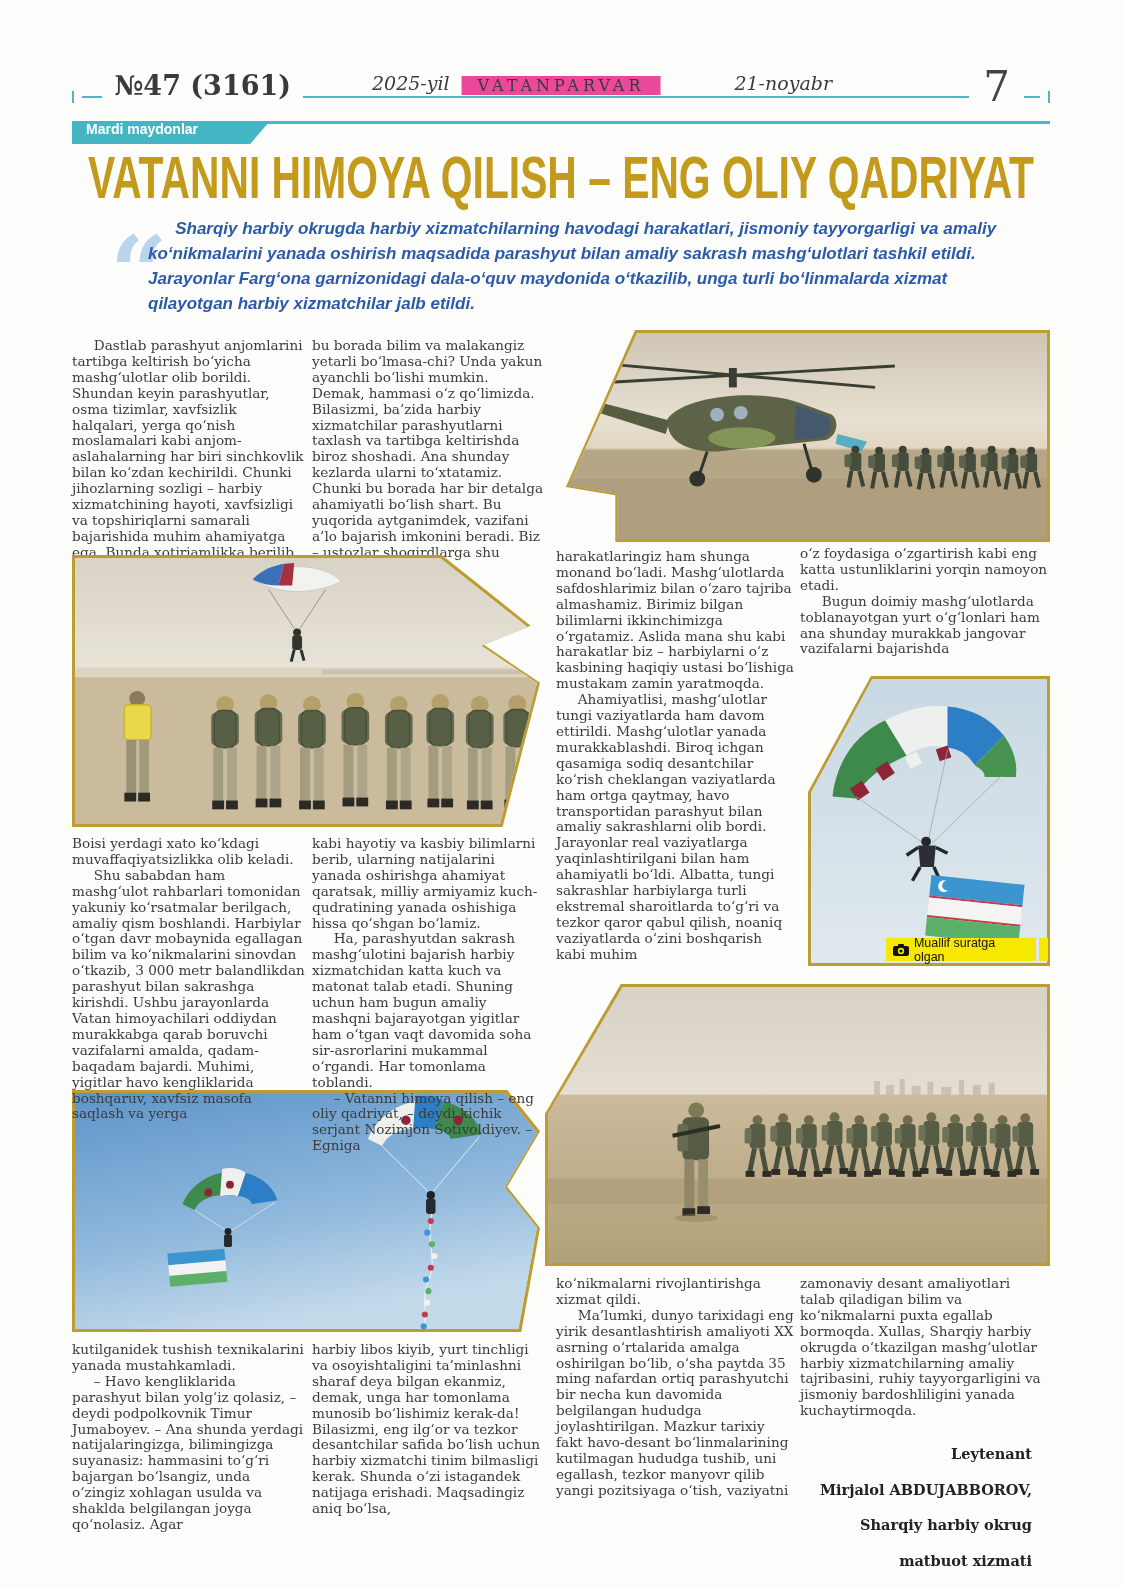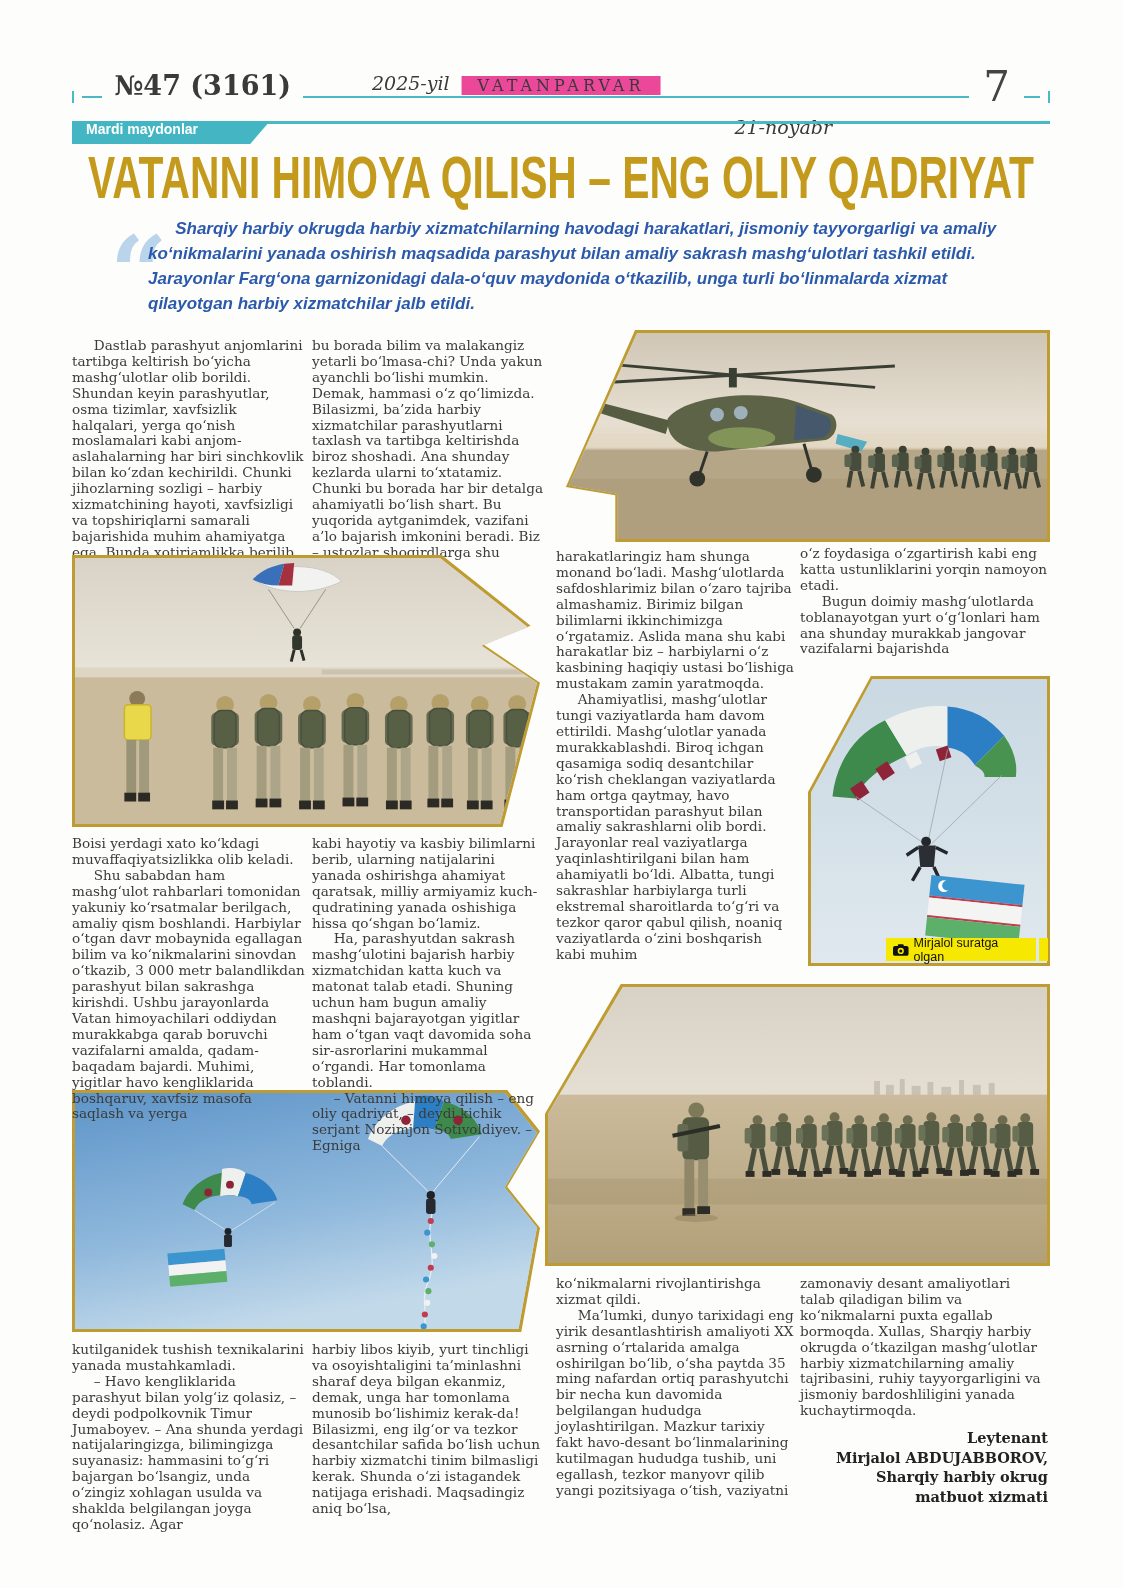--- a/index.html
+++ b/index.html
@@ -9,21 +9,21 @@
   
   .masthead{position:absolute;left:72px;top:68px;width:978px;height:46px;}
   .mh-line{position:absolute;left:10px;right:10px;top:28px;height:2px;background:#4ab8c5;}
   .mh-tick{position:absolute;width:2px;height:12px;top:23px;background:#4ab8c5;}
   .mh-tick.l{left:0;} .mh-tick.r{right:0;}
   .mh-item{position:absolute;color:#3a3a3a;white-space:nowrap;}
   .mh-issue{left:30px;top:2px;font-weight:bold;font-size:27px;background:#fdfdfb;padding:0 12px;}
   .mh-year{left:300px;top:4px;font-style:italic;font-size:19px;}
   .mh-title{left:50%;transform:translateX(-50%);top:8px;font-size:16px;letter-spacing:4px;
             background:#ec4899;padding:0 16px;}
-  .mh-date{right:218px;top:4px;font-style:italic;font-size:19px;margin-top:44px;}
+  .mh-date{right:218px;top:4px;font-style:italic;font-size:19px;}
   .mh-page{right:26px;top:-6px;font-size:42px;background:#fdfdfb;padding:0 14px;color:#444;}
 
   
   .rule{position:absolute;left:72px;top:121px;width:978px;height:3px;background:#4ab8c5;}
   .tag{position:absolute;left:72px;top:121px;width:198px;height:23px;background:#44b6c3;
        clip-path:polygon(0 0,100% 0,90% 100%,0 100%);display:flex;
        padding-left:14px;box-sizing:border-box;color:#fff;
        font-family:"Liberation Sans",sans-serif;font-weight:bold;font-size:14px;}
 
   
@@ -35,21 +35,21 @@
   .quote{position:absolute;left:110px;top:222px;font-size:100px;line-height:1;
          color:#b9d4eb;font-family:"DejaVu Serif",serif;font-weight:bold;}
   .lead{position:absolute;left:148px;top:216px;width:868px;text-indent:1.6em;
         font-family:"Liberation Sans",sans-serif;font-weight:bold;font-style:italic;
         font-size:17px;line-height:25px;color:#2b59ab;}
 
   
   .col{position:absolute;font-size:13.6px;line-height:15.9px;color:#3b3b3b;}
   .para{margin:0;}
   .para.indent{text-indent:1.6em;}
-  .byline-line{margin:0;font-weight:bold;font-size:14.5px;line-height:19.5px;
+  .byline-line{margin:16px;font-weight:bold;font-size:14.5px;line-height:19.5px;
                text-align:right;color:#222;}
 
   
   .photo{position:absolute;}
   .frame{position:absolute;inset:0;background:#bf9c31;clip-path:var(--cp);}
   .ph-inner{position:absolute;inset:3px;clip-path:var(--cp);overflow:hidden;background:#ddd;}
   .ph-inner svg{display:block;width:100%;height:100%;}
 
   
   .caption{position:absolute;left:886px;top:938px;width:150px;height:23px;background:#f6e800;
@@ -373,21 +373,21 @@
     </div>
   </div>
 
   <div class="caption">
     <svg width="16" height="12" viewBox="0 0 16 12">
       <rect x="0" y="2" width="16" height="10" rx="2" fill="#111"></rect>
       <rect x="5" y="0" width="6" height="3" rx="1" fill="#111"></rect>
       <circle cx="8" cy="7" r="3.2" fill="#f6e800"></circle>
       <circle cx="8" cy="7" r="1.6" fill="#111"></circle>
     </svg>
-    <span>Mirjalol suratga olgan</span>
+    <span>Muallif suratga olgan</span>
   </div>
   <div class="caption-tab"></div>
 
   <div class="col" style="left:72px;top:836px;width:233px;">
       <p class="para">Boisi yerdagi xato ko‘kdagi muvaffaqiyatsizlikka olib keladi.</p>
       <p class="para indent">Shu sababdan ham mashg‘ulot rahbarlari tomonidan yakuniy ko‘rsatmalar berilgach, amaliy qism boshlandi. Harbiylar o‘tgan davr mobaynida egallagan bilim va ko‘nikmalarini sinovdan o‘tkazib, 3 000 metr balandlikdan parashyut bilan sakrashga kirishdi. Ushbu jarayonlarda Vatan himoyachilari oddiydan murakkabga qarab boruvchi vazifalarni amalda, qadam-baqadam bajardi. Muhimi, yigitlar havo kengliklarida boshqaruv, xavfsiz masofa saqlash va yerga</p>
     </div>
   <div class="col" style="left:72px;top:1342px;width:233px;">
       <p class="para">kutilganidek tushish texnikalarini yanada mustahkamladi.</p>
       <p class="para indent">– Havo kengliklarida parashyut bilan yolg‘iz qolasiz, – deydi podpolkovnik Timur Jumaboyev. – Ana shunda yerdagi natijalaringizga, bilimingizga suyanasiz: hammasini to‘g‘ri bajargan bo‘lsangiz, unda o‘zingiz xohlagan usulda va shaklda belgilangan joyga qo‘nolasiz. Agar</p>

